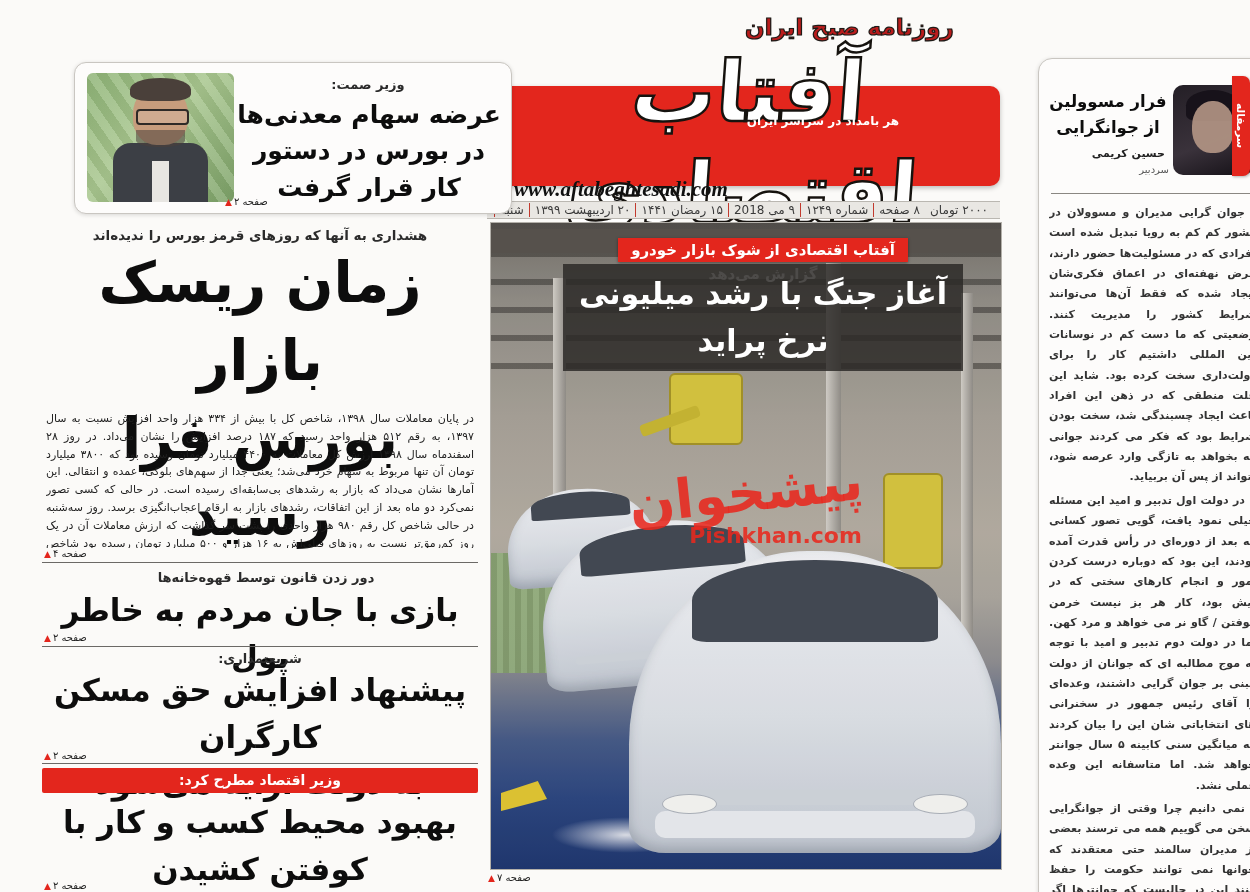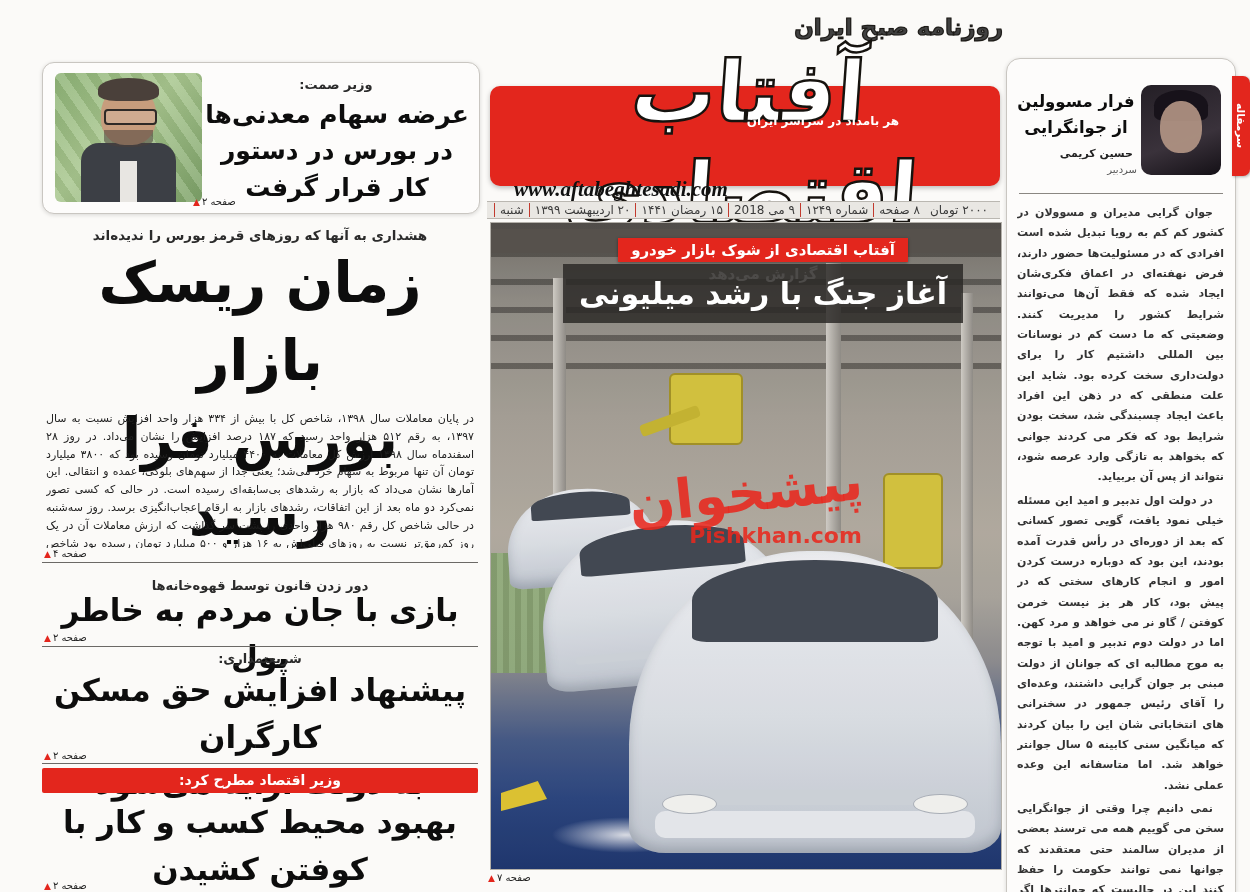--- a/index.html
+++ b/index.html
@@ -6,20 +6,21 @@
   body{
     width:1250px;height:892px;position:relative;overflow:hidden;
     background:#fbfaf8;
     font-family:"DejaVu Sans", sans-serif;
   }
   .abs{position:absolute;}
   .rtl{direction:rtl;unicode-bidi:embed;}
   .card{
     background:#fdfcfb;border:1px solid #c9c6c1;border-radius:12px;
     box-shadow:0 1px 4px rgba(0,0,0,.14);
+    margin-left:32px;
   }
   .rule{border-top:1px solid #6b6966;height:0;}
   .kicker{font-size:13px;font-weight:bold;color:#2b2b2b;text-align:center;}
   .headline{font-weight:bold;color:#0d0d0d;text-align:center;}
   .pageref{font-size:10px;color:#222;direction:ltr;white-space:nowrap;}
   .pageref .tri{color:#e3261d;font-size:9px;margin-right:2px;}
 
   
   .topcard{left:42px;top:62px;width:436px;height:150px;}
   .minister-photo{left:12px;top:10px;width:147px;height:129px;border-radius:6px;overflow:hidden;
@@ -34,22 +35,22 @@
   .mp-beard{position:absolute;left:33%;top:44%;width:34%;height:13%;background:rgba(74,64,58,.55);border-radius:0 0 40% 40%;}
 
   .lead-h{left:42px;top:244px;width:436px;font-size:56px;line-height:1.39;}
   .lead-body{left:46px;top:410px;width:428px;font-size:11px;line-height:1.62;color:#1e1e1e;
     text-align:justify;max-height:138px;overflow:hidden;}
   .h-mid{font-size:31px;line-height:1.5;}
   .redbar{left:42px;top:768px;width:436px;height:25px;background:#e3261d;border-radius:2px;
     color:#fff;font-size:14px;font-weight:bold;text-align:center;line-height:25px;}
 
   
-  .tagline{left:745px;top:14px;width:258px;text-align:right;font-size:23px;font-weight:bold;
-    color:#404040;-webkit-text-stroke:1.2px #1d1b18;text-shadow:0 0 1px #1d1b18;}
+  .tagline{left:745px;top:14px;width:258px;text-align:left;font-size:23px;font-weight:bold;
+    color:#b91c1c;-webkit-text-stroke:1.2px #1d1b18;text-shadow:0 0 1px #1d1b18;}
   .mastbox{left:490px;top:86px;width:510px;height:100px;background:#e3261d;border-radius:10px;
     box-shadow:0 2px 5px rgba(0,0,0,.25);}
   .mast-title{left:492px;top:42px;width:506px;text-align:center;font-size:84px;font-weight:bold;
     color:#fff;-webkit-text-stroke:2.5px #16130f;transform:skewX(-4deg);line-height:1.2;}
   .mast-sub{left:733px;top:114px;width:180px;text-align:center;font-size:12px;font-weight:bold;color:#fff;}
   .website{left:514px;top:177px;font-family:Liberation Serif, serif;font-style:italic;font-weight:bold;
     font-size:21px;color:#111;direction:ltr;}
   .datestrip{left:487px;top:201px;width:513px;height:16px;background:#e9e7e3;
     border-top:1px solid #bab7b1;border-bottom:1px solid #bab7b1;
     display:flex;flex-direction:row-reverse;justify-content:center;align-items:center;}
@@ -141,21 +142,21 @@
 
 <div class="abs kicker rtl" style="left:42px;top:227px;width:436px;font-size:13.5px;">هشداری به آنها که روزهای قرمز بورس را ندیده‌اند</div>
 <div class="abs headline lead-h rtl">
   <div>زمان ریسک بازار</div>
   <div>بورس فرا رسید</div>
 </div>
 <div class="abs lead-body rtl">در پایان معاملات سال ۱۳۹۸، شاخص کل با بیش از ۳۳۴ هزار واحد افزایش نسبت به سال ۱۳۹۷، به رقم ۵۱۲ هزار واحد رسید که ۱۸۷ درصد افزایش را نشان می‌داد. در روز ۲۸ اسفندماه سال ۱۳۹۸ ارزش کل معاملات به ۴۴۰۰ میلیارد تومان رسیده بود که ۳۸۰۰ میلیارد تومان آن تنها مربوط به سهام خرد می‌شد؛ یعنی جدا از سهم‌های بلوکی، عمده و انتقالی. این آمارها نشان می‌داد که بازار به رشدهای بی‌سابقه‌ای رسیده است. در حالی که کسی تصور نمی‌کرد دو ماه بعد از این اتفاقات، رشدهای بازار به ارقام اعجاب‌انگیزی برسد. روز سه‌شنبه در حالی شاخص کل رقم ۹۸۰ هزار واحدی را پشت سر گذاشت که ارزش معاملات آن در یک روز کم‌رمق‌تر نسبت به روزهای قبلی‌اش به ۱۶ هزار و ۵۰۰ میلیارد تومان رسیده بود شاخص کل تنها طی ۱۰ روز کاری (از روز سه‌شنبه دوم اردیبهشت تا دوشنبه هفته جاری ۱۵ اردیبهشت) ۲۲.۷ درصد افزایش یافت. در بازه یک‌ماهه و یک‌ساله هم شاهد رشد ۹۴.۸ و ۴۶۰ درصدی شاخص کل بازار سهام بوده‌ایم...</div>
 <div class="abs pageref" style="left:44px;top:548px;"><span class="tri">▲</span><span>صفحه ۴</span></div>
 <div class="abs rule" style="left:42px;top:562px;width:436px;"></div>
 
-<div class="abs kicker rtl" style="left:42px;top:570px;width:436px;margin-top:8px;">دور زدن قانون توسط قهوه‌خانه‌ها</div>
+<div class="abs kicker rtl" style="left:48px;top:570px;width:436px;">دور زدن قانون توسط قهوه‌خانه‌ها</div>
 <div class="abs headline h-mid rtl" style="left:42px;top:587px;width:436px;">بازی با جان مردم به خاطر پول</div>
 <div class="abs pageref" style="left:44px;top:632px;"><span class="tri">▲</span><span>صفحه ۲</span></div>
 <div class="abs rule" style="left:42px;top:646px;width:436px;"></div>
 
 <div class="abs kicker rtl" style="left:42px;top:651px;width:436px;">شریعتمداری:</div>
 <div class="abs headline h-mid rtl" style="left:42px;top:667px;width:436px;">
   <div>پیشنهاد افزایش حق مسکن کارگران</div>
   <div>به دولت ارایه می‌شود</div>
 </div>
 <div class="abs pageref" style="left:44px;top:750px;"><span class="tri">▲</span><span>صفحه ۲</span></div>
@@ -199,20 +200,21 @@
     <div class="car-light" style="left:9%;"></div>
     <div class="car-light" style="right:9%;"></div>
   </div>
   <div class="sc-wedge"></div>
   <div class="sc-mute"></div>
 </div>
 
 <div class="abs photo-kicker rtl">آفتاب اقتصادی از شوک بازار خودرو گزارش می‌دهد</div>
 <div class="abs photo-head rtl">
   <div>آغاز جنگ با رشد میلیونی</div>
+  <div>نرخ پراید</div>
 </div>
 <div class="abs wm">
   <div class="wm-fa rtl">پیشخوان</div>
   <div class="wm-en">Pishkhan.com</div>
 </div>
 <div class="abs pageref" style="left:488px;top:872px;"><span class="tri">▲</span><span>صفحه ۷</span></div>
 
 <div class="abs card edcard">
   <div class="ed-photo">
     <div class="edp-hair"></div>

